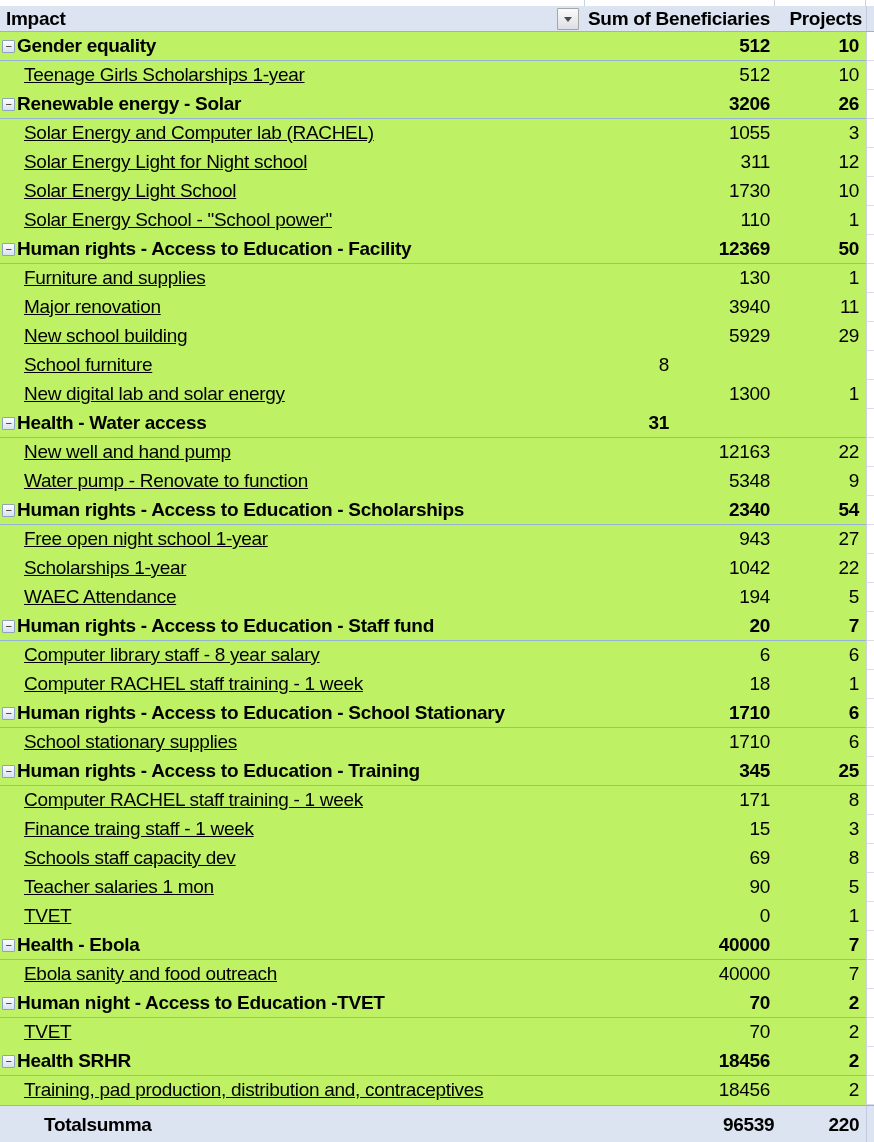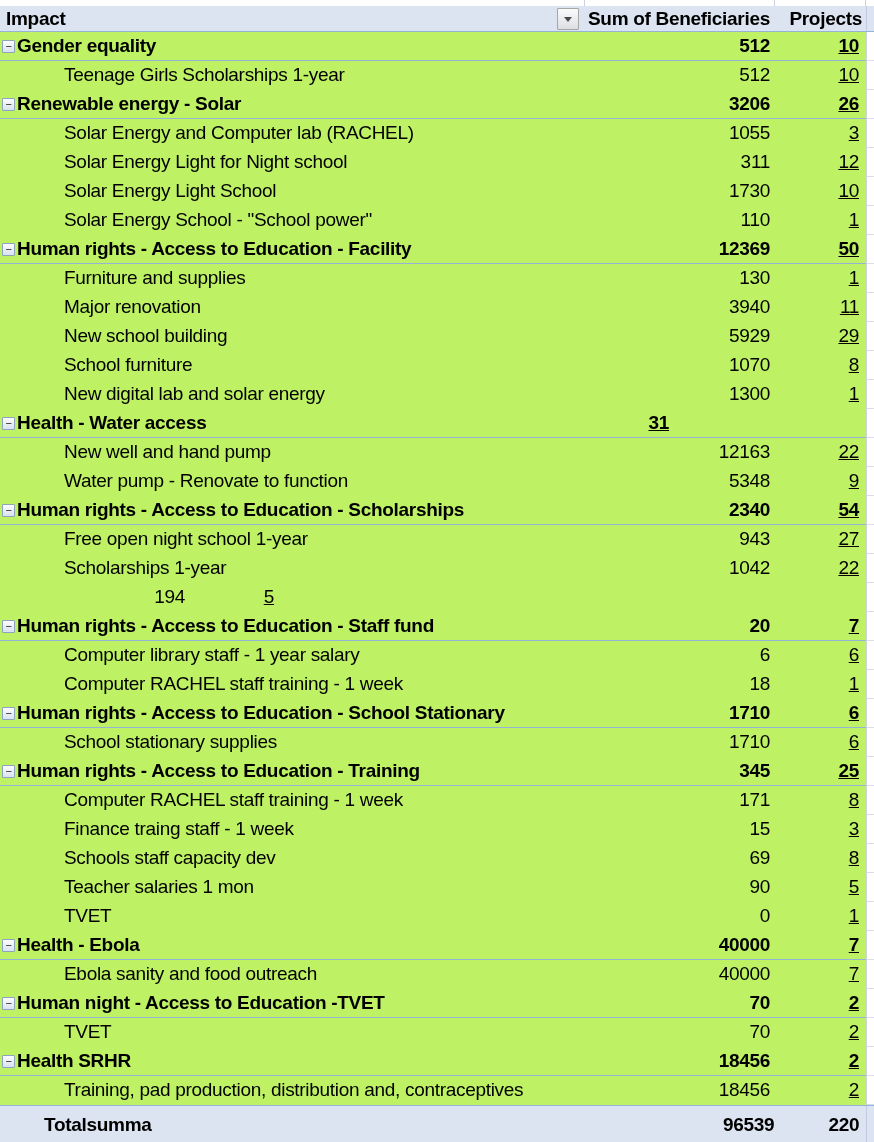--- a/index.html
+++ b/index.html
@@ -35,23 +35,23 @@
   }
   .tri{width:0;height:0;border-left:4px solid transparent;border-right:4px solid transparent;border-top:5px solid #4A4A4A;}
   
   .row{display:flex;width:874px;height:29px;}
   .row .main{display:flex;width:866px;height:100%;border-bottom:1px solid transparent;}
   .row.group .main{border-bottom-color:var(--blue);}
   .row.group{font-weight:700;}
   .row .sliver{width:8px;height:100%;border-left:1px solid var(--grid);border-bottom:1px solid var(--gridlight);background:#fff;}
   .cellA{width:585px;display:flex;align-items:center;white-space:nowrap;overflow:visible;}
   .row.group .cellA{padding-left:2px;}
-  .row.detail .cellA{padding-left:64px;}
+  .row.detail .cellA{padding-left:24px;text-decoration:underline;}
   .cellB{width:190px;display:flex;align-items:center;justify-content:flex-end;padding-right:5px;}
-  .cellC{width:91px;display:flex;align-items:center;justify-content:flex-end;padding-right:7px;text-decoration:underline;}
+  .cellC{width:91px;display:flex;align-items:center;justify-content:flex-end;padding-right:7px;}
   .minus{
     width:13px;height:13px;margin-right:2px;flex:0 0 13px;
     border:1px solid #8CA4C0;border-radius:1px;
     background:linear-gradient(#FDFDFE,#D9E2EF);
     display:flex;align-items:center;justify-content:center;
     font-size:11px;font-weight:400;line-height:1;color:#222;cursor:pointer;
   }
   
   .trow{
     display:flex;width:874px;height:40px;background:var(--fill);
@@ -196,21 +196,20 @@
       <div class="cellB">5929</div>
       <div class="cellC">29</div>
     </div>
     <div class="sliver"></div>
   </div>
       <div class="row detail">
     <div class="main">
       <div class="cellA">
         <span class="lbl">School furniture</span>
       </div>
-      <div class="cellB">1070</div>
       <div class="cellC">8</div>
     </div>
     <div class="sliver"></div>
   </div>
       <div class="row detail">
     <div class="main">
       <div class="cellA">
         <span class="lbl">New digital lab and solar energy</span>
       </div>
       <div class="cellB">1300</div>
@@ -274,40 +273,43 @@
       <div class="cellA">
         <span class="lbl">Scholarships 1-year</span>
       </div>
       <div class="cellB">1042</div>
       <div class="cellC">22</div>
     </div>
     <div class="sliver"></div>
   </div>
       <div class="row detail">
     <div class="main">
+      <div class="cellA">
+        <span class="lbl">WAEC Attendance</span>
+      </div>
       <div class="cellB">194</div>
       <div class="cellC">5</div>
     </div>
     <div class="sliver"></div>
   </div>
       <div class="row group">
     <div class="main">
       <div class="cellA">
             <span class="minus">−</span>
         <span class="lbl">Human rights - Access to Education - Staff fund</span>
       </div>
       <div class="cellB">20</div>
       <div class="cellC">7</div>
     </div>
     <div class="sliver"></div>
   </div>
       <div class="row detail">
     <div class="main">
       <div class="cellA">
-        <span class="lbl">Computer library staff - 1 year salary</span>
+        <span class="lbl">Computer library staff - 8 year salary</span>
       </div>
       <div class="cellB">6</div>
       <div class="cellC">6</div>
     </div>
     <div class="sliver"></div>
   </div>
       <div class="row detail">
     <div class="main">
       <div class="cellA">
         <span class="lbl">Computer RACHEL staff training - 1 week</span>

